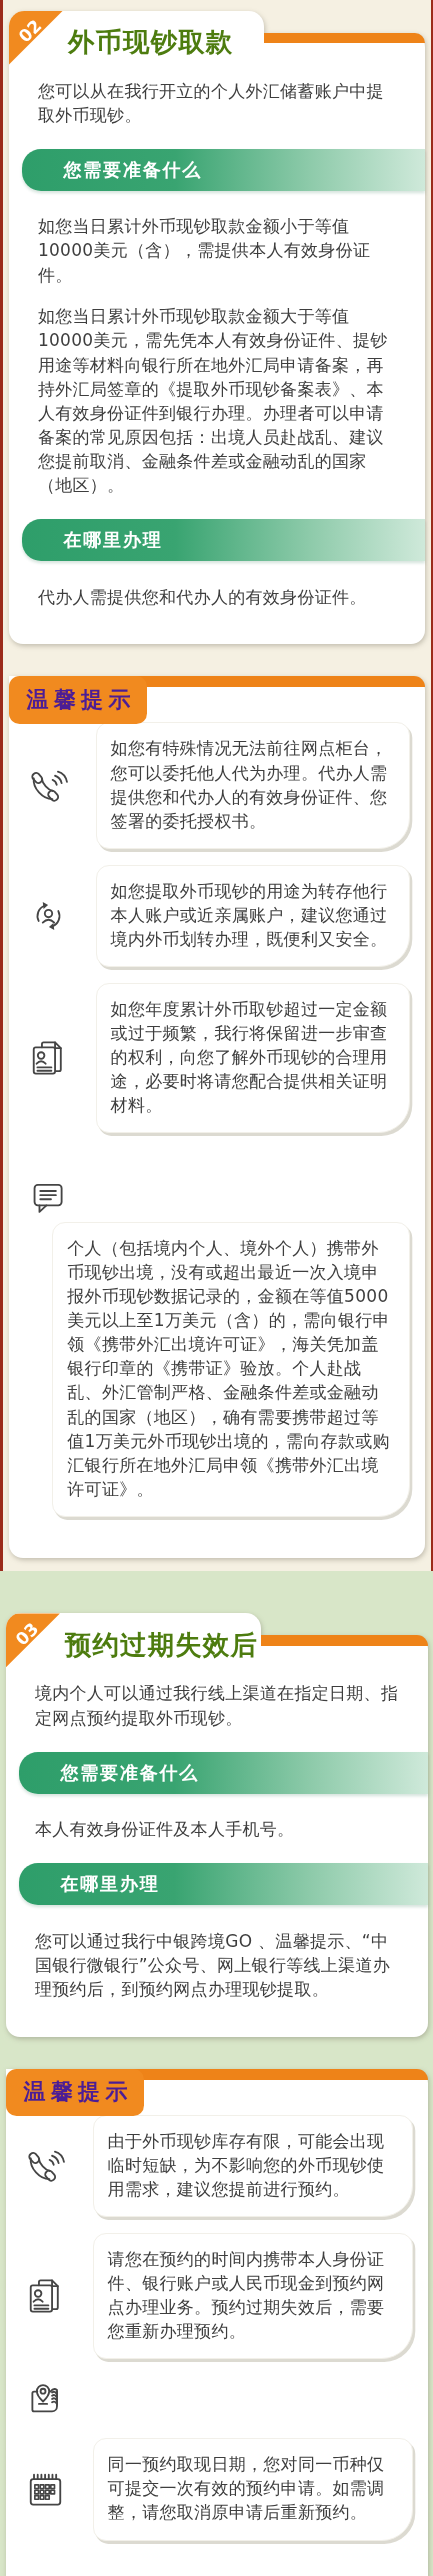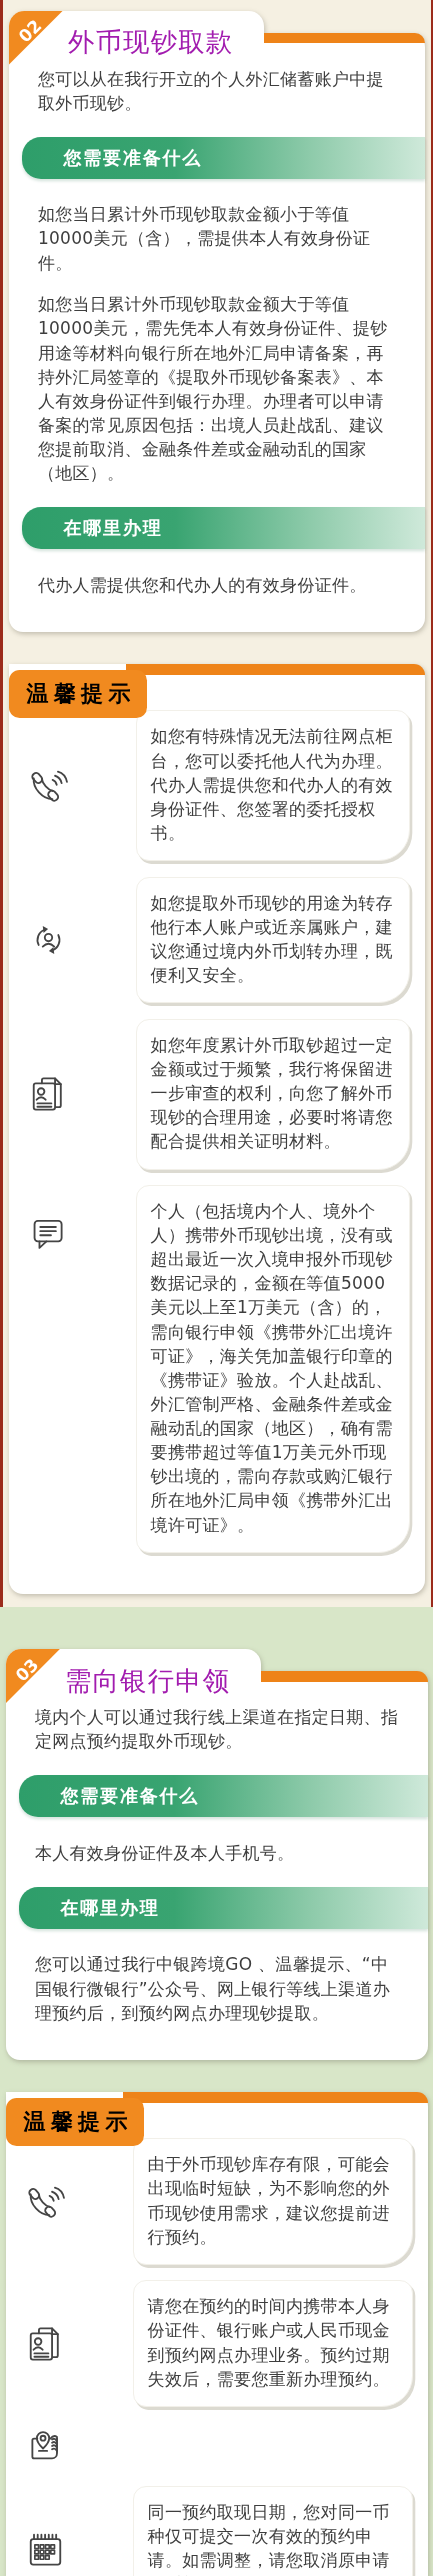--- a/index.html
+++ b/index.html
@@ -46,70 +46,70 @@
     clip-path:polygon(0 0,100% 0,0 100%);
   }
   .corner-num {
     position:absolute; top:10.6px; left:4.7px; width:32px;
     text-align:center;
     transform:rotate(-45deg);
     color:#fff; font-size:17px; font-weight:bold;
   }
   .card-title {
     margin:4px 0 0 59px;
-    font-size:26.4px; font-weight:normal; color:#a21caf;
+    font-size:26.4px; font-weight:bold; color:#4d7c0f;
     letter-spacing:1.2px;
   }
   .stripe {
     position:absolute; top:0; left:248px; right:0; height:10.6px;
     background:#ee8318;
     border-radius:0 13px 0 0;
   }
 
   .para {
     font-size:17px; line-height:1.42; letter-spacing:0.3px;
     margin:17.6px 0;
   }
-  .para:first-of-type { margin-top:0; }
+  .para:first-of-type { margin-top:12px; }
   .para:last-child { margin-bottom:3.5px; }
 
   .banner {
     margin:22px -26px 23.5px -16.4px;
     height:42px;
     border-radius:19px 0 0 19px;
     background:linear-gradient(90deg,#2e9e6a 0%,#39a471 38%,#8fcbab 72%,#cfe9da 100%);
     box-shadow:0 2.3px 2.9px rgba(40,110,75,.18);
     display:flex; align-items:center;
     padding-left:42px;
     color:#fff; font-size:18px; font-weight:bold; letter-spacing:1.8px;
   }
 
   
   .tips-wrap { position:relative; filter: drop-shadow(1.2px 2.3px 2.9px rgba(110,105,90,.38)); }
   .tips-badge {
-    position:absolute; top:6px; left:0; z-index:3;
+    position:absolute; top:0; left:0; z-index:3;
     background:#f18a1f;
-    color:#000000; font-size:22px; font-weight:bold; letter-spacing:5.3px;
+    color:#4c1d95; font-size:22px; font-weight:bold; letter-spacing:5.3px;
     padding:8.8px 11.7px 8.8px 17.6px;
     border-radius:10.6px;
   }
   .tips-card {
     position:relative;
     background:#fff;
     border-radius:0 14px 14px 14px;
     margin-top:21px;
     padding:46px 15.3px 41px 16.4px;
   }
   .tips-stripe {
     position:absolute; top:0; left:117px; right:0; height:11px;
     background:#ee8318;
     border-radius:0 13px 0 0;
   }
-  .tip { display:flex; align-items:center; margin-bottom:15.3px;gap:40px; }
-  .tip:last-child { margin-bottom:0; }
+  .tip { display:flex; align-items:center; margin-bottom:15.3px; }
+  .tip:last-child { margin-bottom:0;flex-direction:column; }
   .tip.tall { align-items:flex-start; }
   .tip.tall .tip-icon { margin-top:25px; }
   .tip-icon { flex:0 0 41px; height:48px; margin-left:2.3px; }
   .tip-icon svg { width:41px; height:48px; display:block; }
   .tip-bubble {
     flex:1; margin-left:27px;
     background:#fff;
     border:1.2px solid #f2f0e9;
     border-radius:13px 13px 31px 13px;
     box-shadow:2.3px 2.9px 0 #dcdad1;
@@ -236,21 +236,21 @@
   </section>
 
   <section class="sec sec-bottom">
 
     <div class="card">
       <div class="card-main">
         <div class="stripe"></div>
         <div class="tab">
           <div class="corner"></div>
           <span class="corner-num">03</span>
-          <h1 class="card-title">需向银行申领</h1>
+          <h1 class="card-title">预约过期失效后</h1>
         </div>
 
         <p class="para">境内个人可以通过我行线上渠道在指定日期、指定网点预约提取外币现钞。</p>
 
         <div class="banner">
           <span>您需要准备什么</span>
         </div>
         <p class="para">本人有效身份证件及本人手机号。</p>
 
         <div class="banner">

